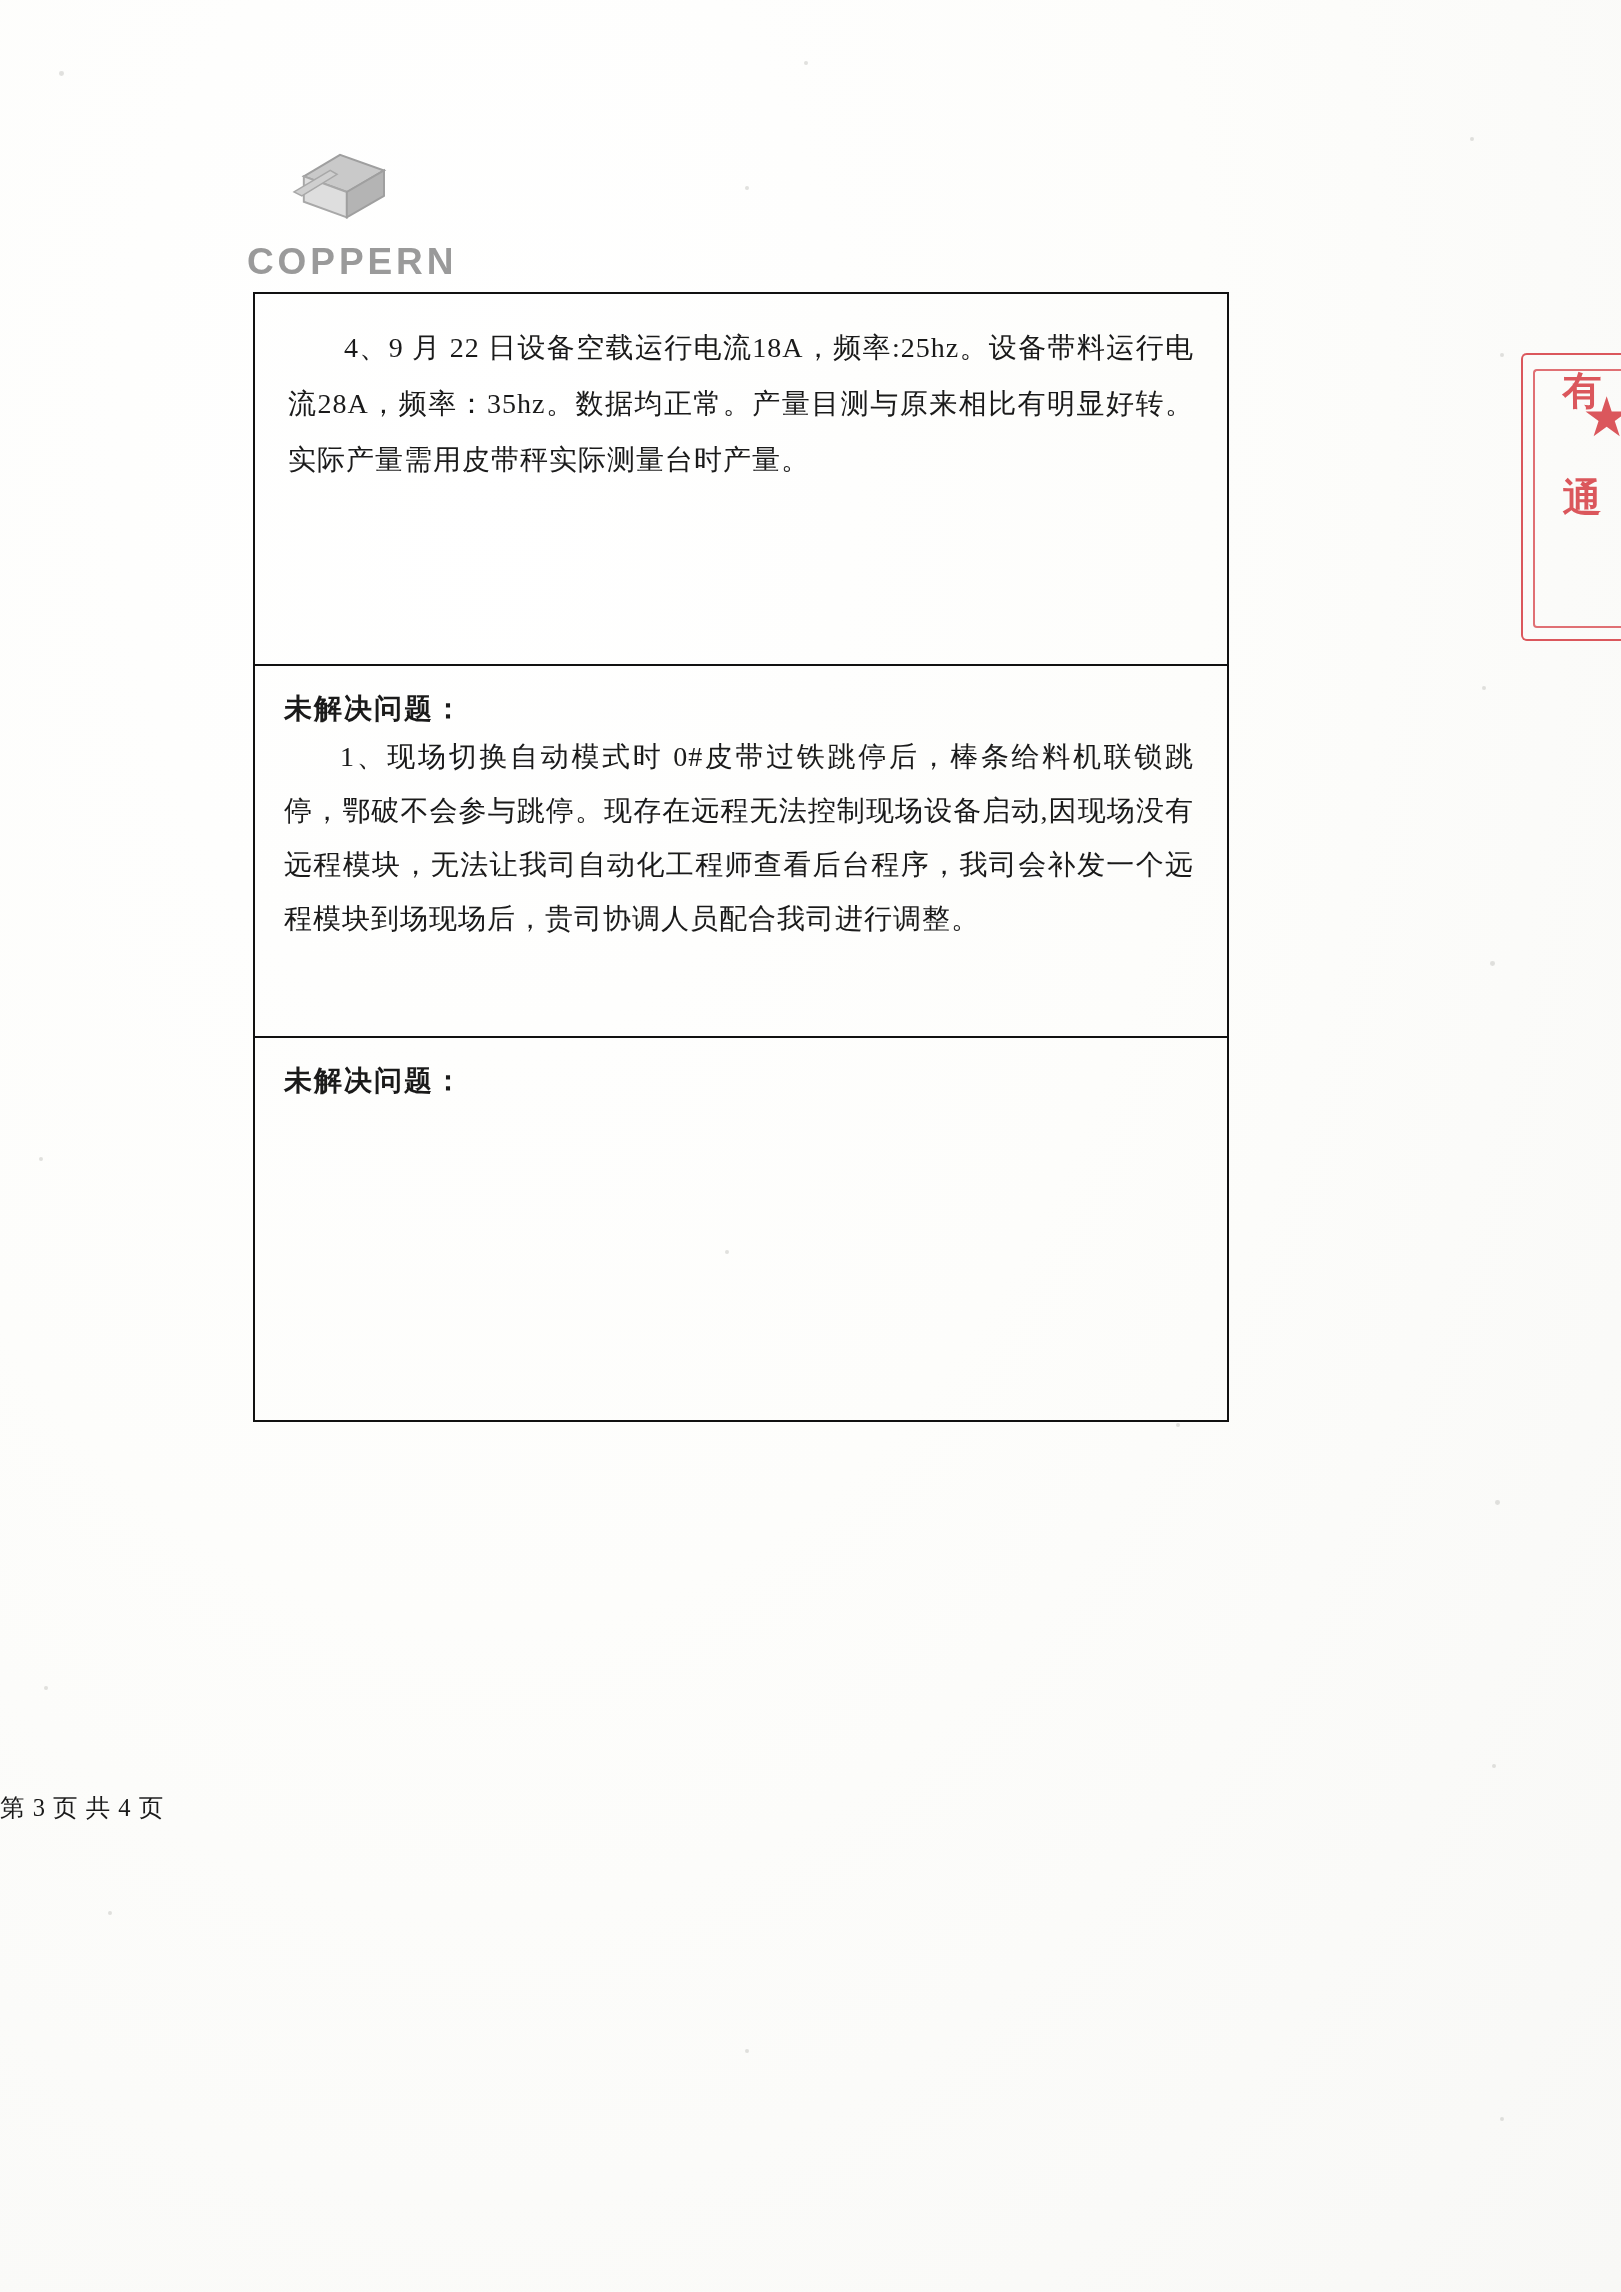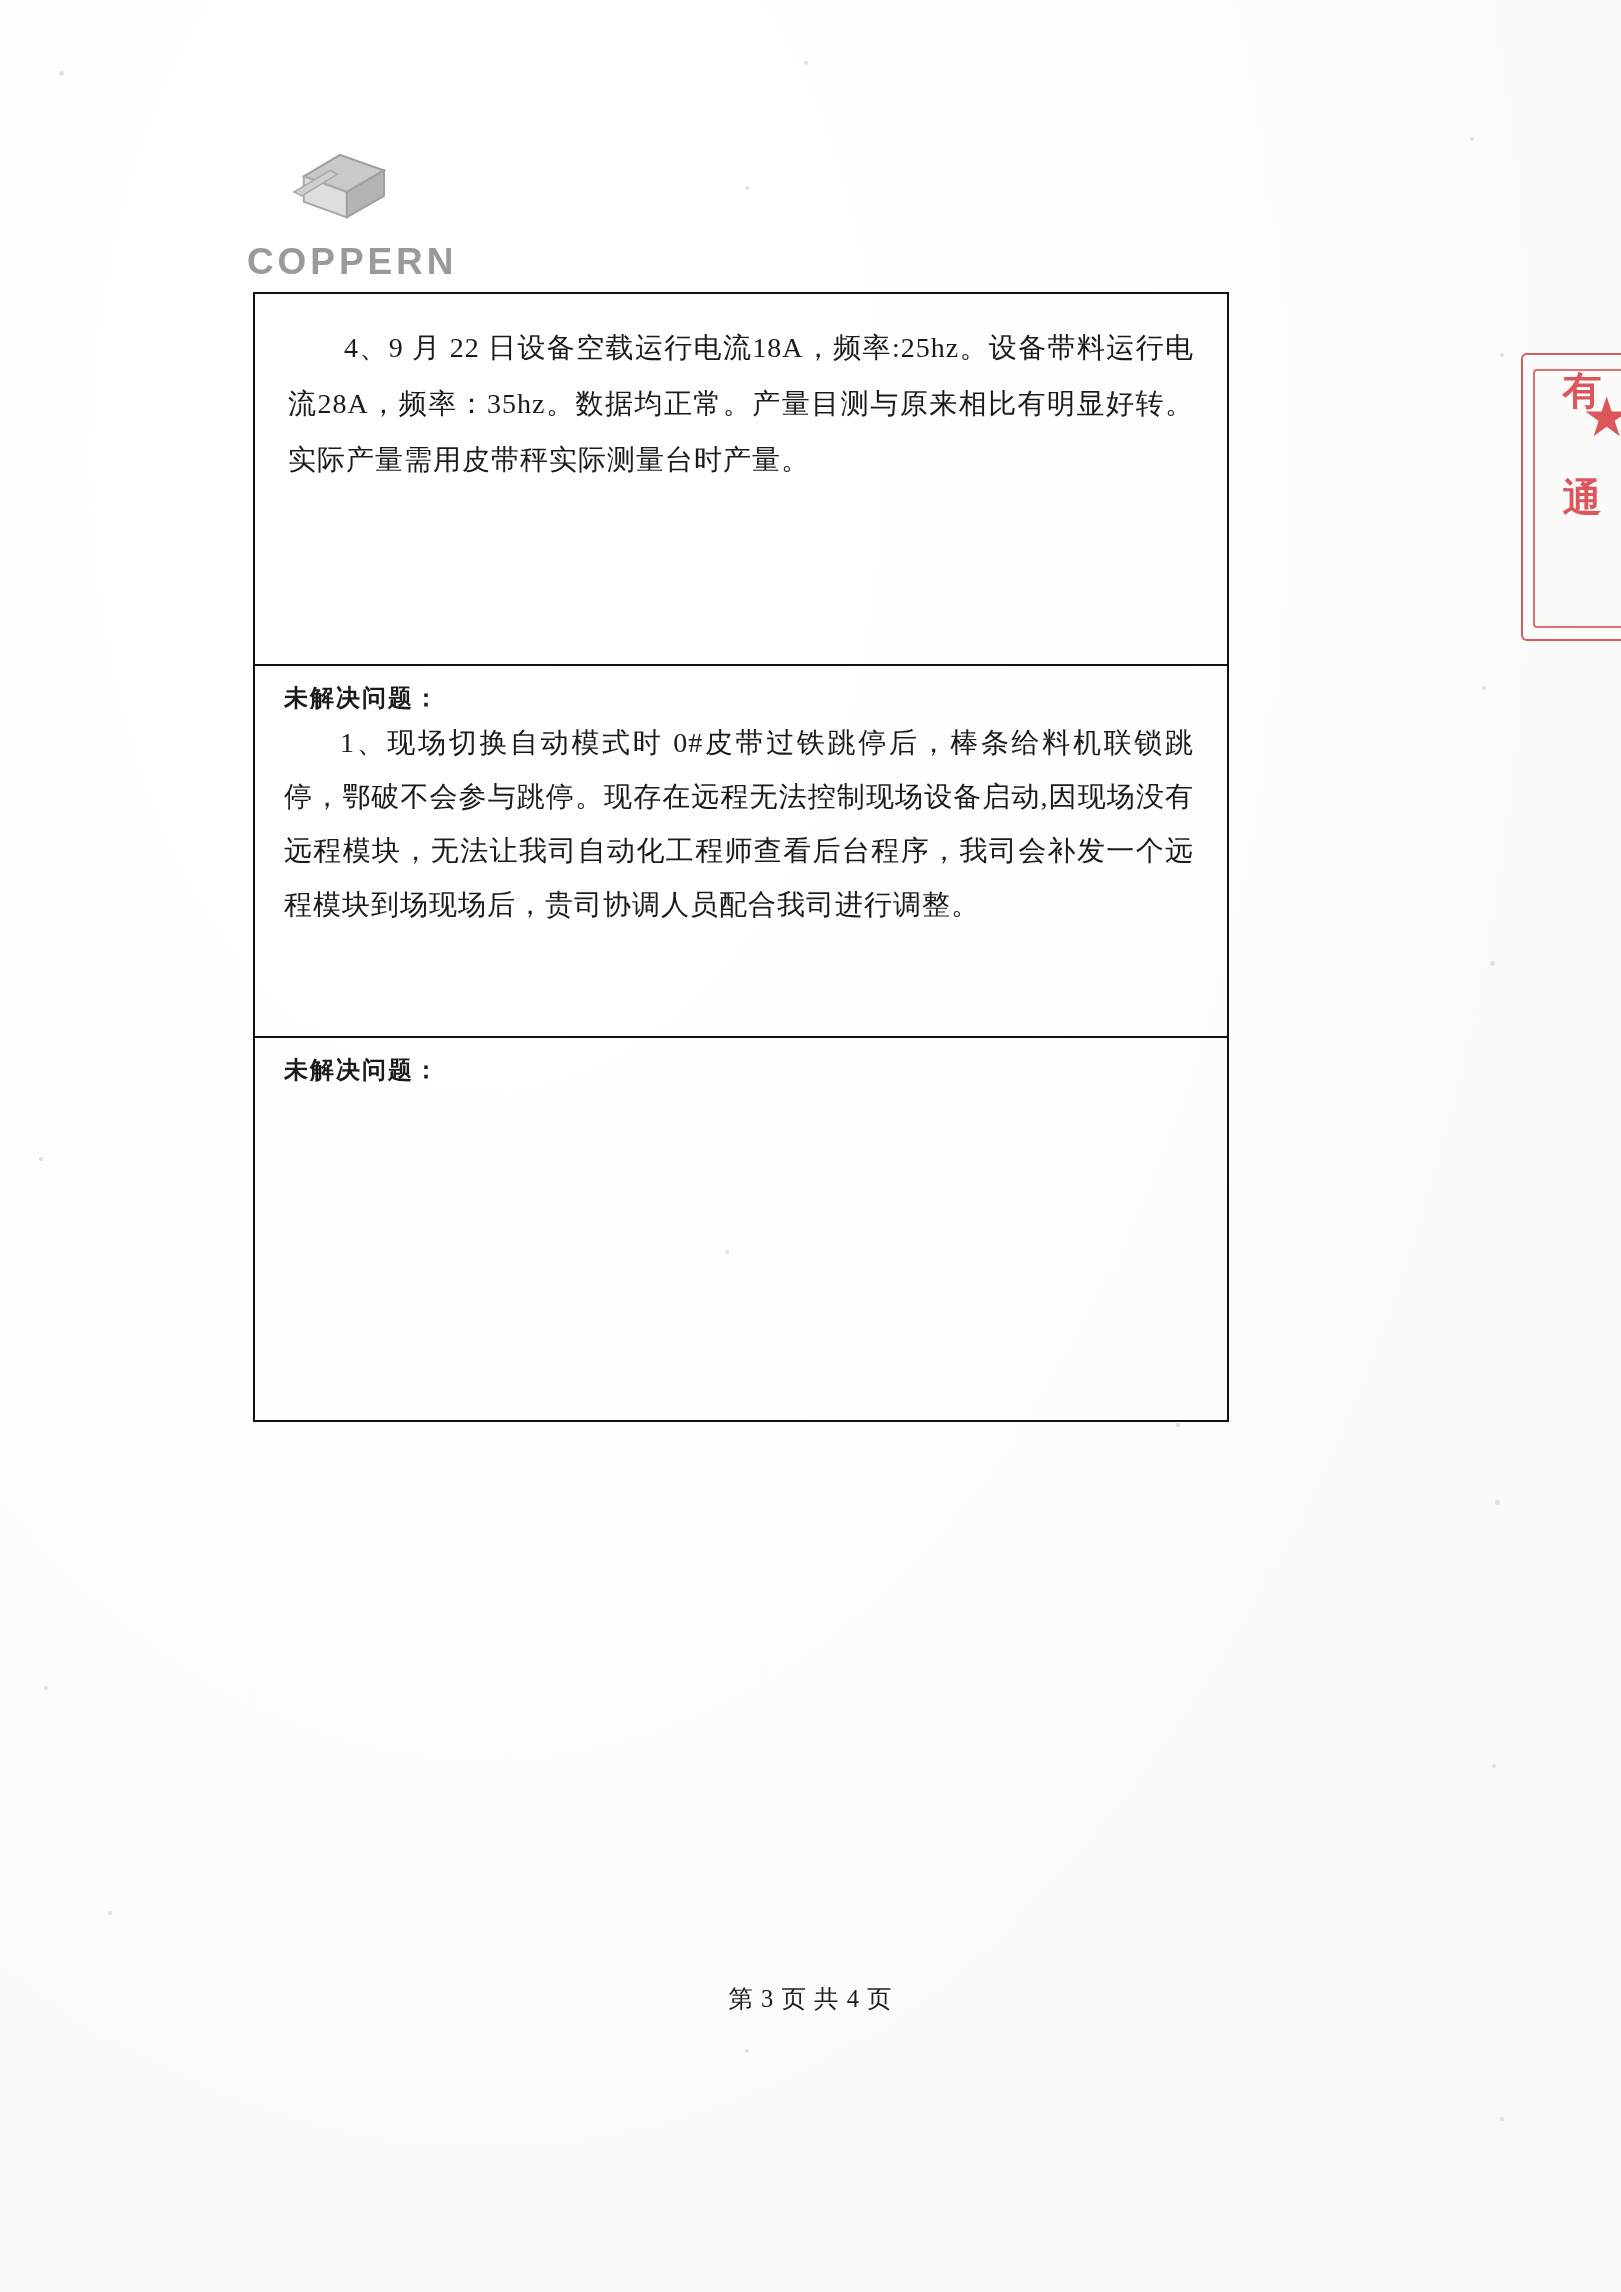--- a/index.html
+++ b/index.html
@@ -67,25 +67,26 @@
     position: relative;
   }
   .row:last-child { border-bottom: none; }
 
   .row-1 { min-height: 372px; padding: 25.5px 33px 9.8px 33px; }
   .row-2 { min-height: 372px; padding: 13.7px 33px 9.8px 29px; }
   .row-3 { min-height: 382px; padding: 13.7px 33px 9.8px 29px; }
   .row-4 { min-height: 253px; padding: 13.7px 33px 9.8px 29px; }
 
   .section-title {
-    font-size: 24px;
+    font-size: 28px;
     font-weight: bold;
     letter-spacing: 2px;
     line-height: 1.5;
     font-family: "Liberation Serif", serif;
+    margin-top: 8px;
   }
 
   .para {
     font-size: 27.4px;
     line-height: 1.95;
     letter-spacing: 1px;
     text-align: justify;
   }
   .para.indent { text-indent: 2em; }
 
@@ -136,23 +137,22 @@
     border: 2px solid #d4343a;
     border-right: none;
     border-radius: 3.9px 0 0 3.9px;
     opacity: .85;
   }
 
   
   .footer {
     position: absolute;
     left: 0;
-    top: 1982px;
+    top: 1791px;
     width: 1621px;
-    text-align: center;
     font-size: 24.5px;
     letter-spacing: 1px;
     font-family: "Liberation Serif", serif;
     color: #1a1a1a;
   }
 </style>
 </head>
 <body>
 
 <div class="page">

